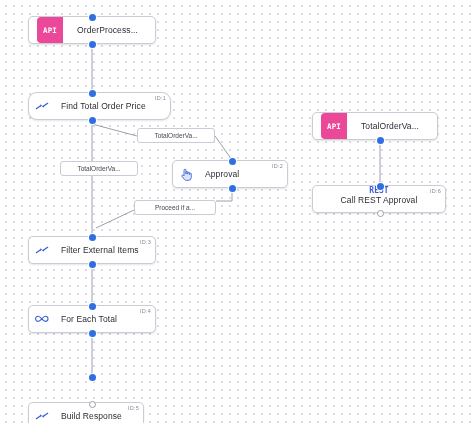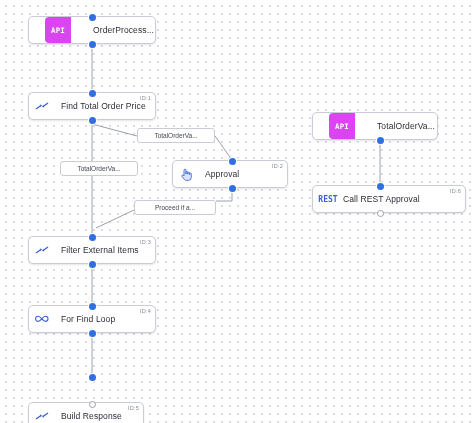--- a/index.html
+++ b/index.html
@@ -55,22 +55,22 @@
     letter-spacing: 0.1px;
     white-space: nowrap;
     overflow: hidden;
   }
 
   
   .badge-api {
     width: 26px;
     height: 26px;
     min-width: 26px;
-    margin: 16px;
-    background: #d946ef;
+    margin: 8px;
+    background: #ec4899;
     border-radius: 4px 0 0 4px;
     display: flex;
     align-items: center;
     justify-content: center;
     font-size: 7.5px;
     font-weight: bold;
     color: #ffffff;
     letter-spacing: 0.2px;
     font-family: "DejaVu Sans Mono", monospace;
   }
@@ -171,21 +171,21 @@
     <path class="edge-line" d="M 380 140 L 380 185"></path>
   </svg>
 
   <div class="node" style="left:28px; top:16px; width:128px;">
     <div class="badge-api">API</div>
     <div class="node-label node-text-pad">OrderProcess...</div>
   </div>
   <div class="port" style="left:88.5px; top:40.5px;"></div>
   <div class="port" style="left:88.5px; top:13.5px;"></div>
 
-  <div class="node" style="left:28px; top:92px; width:128px;">
+  <div class="node" style="left:28px; top:92px; width:143px;border-radius:9px;">
     <div class="icon-slot">
       <svg width="14" height="14" viewBox="0 0 14 14">
         <path d="M1 10 L6 6.5" stroke="#3c5fd6" stroke-width="1.3" fill="none"></path>
         <path d="M5.2 5.2 L7 6.6 L5.4 8" fill="#3c5fd6"></path>
         <path d="M13 4 L8 7.5" stroke="#3c5fd6" stroke-width="1.3" fill="none"></path>
         <path d="M8.8 8.8 L7 7.4 L8.6 6" fill="#3c5fd6"></path>
       </svg>
     </div>
     <div class="node-label node-text-pad">Find Total Order Price</div>
     <div class="id-tag">ID:1</div>
@@ -223,21 +223,21 @@
   <div class="port" style="left:88.5px; top:233.5px;"></div>
   <div class="port" style="left:88.5px; top:260.5px;"></div>
 
   <div class="node" style="left:28px; top:305px; width:128px;">
     <div class="icon-slot">
       <svg width="16" height="12" viewBox="0 0 16 12">
         <path d="M4.2 3.2 a2.6 2.6 0 1 0 0 5.2 c2.6 0 4.6 -5.2 7.2 -5.2
                  a2.6 2.6 0 1 1 0 5.2 c-2.6 0 -4.6 -5.2 -7.2 -5.2 Z" fill="none" stroke="#3c5fd6" stroke-width="1.1"></path>
       </svg>
     </div>
-    <div class="node-label node-text-pad">For Find Loop</div>
+    <div class="node-label node-text-pad">For Each Total</div>
     <div class="id-tag">ID:4</div>
   </div>
   <div class="port" style="left:88.5px; top:302.5px;"></div>
   <div class="port" style="left:88.5px; top:329.5px;"></div>
 
   <div class="node" style="left:28px; top:376px; width:116px;margin-top:26px;">
     <div class="icon-slot">
       <svg width="14" height="14" viewBox="0 0 14 14">
         <path d="M1 10 L6 6.5" stroke="#3c5fd6" stroke-width="1.3" fill="none"></path>
         <path d="M5.2 5.2 L7 6.6 L5.4 8" fill="#3c5fd6"></path>
@@ -250,21 +250,21 @@
   </div>
   <div class="port" style="left:88.5px; top:373.5px;"></div>
   <div class="port hollow" style="left:88.5px; top:400.5px;"></div>
 
   <div class="node" style="left:312px; top:112px; width:126px;">
     <div class="badge-api">API</div>
     <div class="node-label node-text-pad">TotalOrderVa...</div>
   </div>
   <div class="port" style="left:376.5px; top:136.5px;"></div>
 
-  <div class="node" style="left:312px; top:185px; width:154px;">
+  <div class="node" style="left:312px; top:185px; width:134px;flex-direction:column;">
     <div class="badge-rest">REST</div>
     <div class="node-label">Call REST Approval</div>
     <div class="id-tag">ID:6</div>
   </div>
   <div class="port" style="left:376.5px; top:182.5px;"></div>
   <div class="port hollow" style="left:376.5px; top:209.5px;"></div>
 
   <div class="edge-label" style="left:137px; top:128px; width:78px;">TotalOrderVa...</div>
 
   <div class="edge-label" style="left:60px; top:161px; width:78px;">TotalOrderVa...</div>

